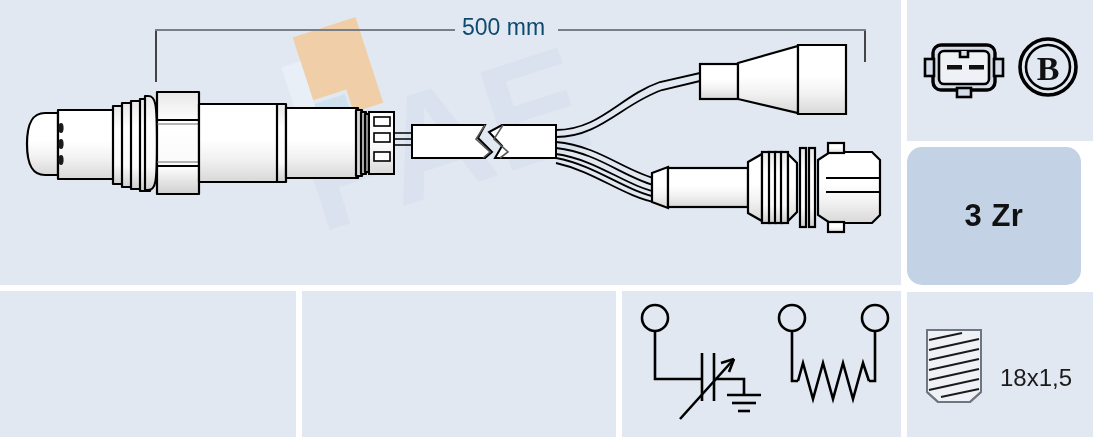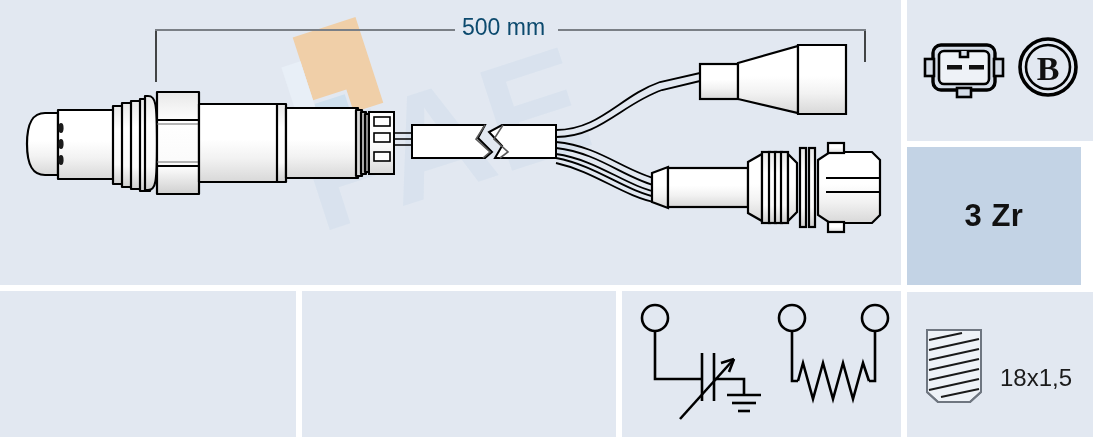--- a/index.html
+++ b/index.html
@@ -18,21 +18,21 @@
     overflow: hidden;
   }
   .panel {
     position: absolute;
     background: #e2e8f1;
     box-sizing: border-box;
   }
   
   #panel-main      { left: 0;    top: 0;   width: 901px; height: 285px; }
   #panel-conn      { left: 907px; top: 0;   width: 186px; height: 141px; }
-  #panel-zr        { left: 907px; top: 147px; width: 174px; height: 138px; }
+  #panel-zr        { left: 907px; top: 147px; width: 174px; height: 138px; border-radius: 15px; }
   #panel-bl1       { left: 0;    top: 291px; width: 296px; height: 146px; }
   #panel-bl2       { left: 302px; top: 291px; width: 314px; height: 146px; }
   #panel-schem     { left: 622px; top: 291px; width: 279px; height: 146px; }
   #panel-thread    { left: 907px; top: 292px; width: 186px; height: 172px; }
 
   #panel-zr {
     background: #c3d3e5;
   }
 
   .zr-label {

